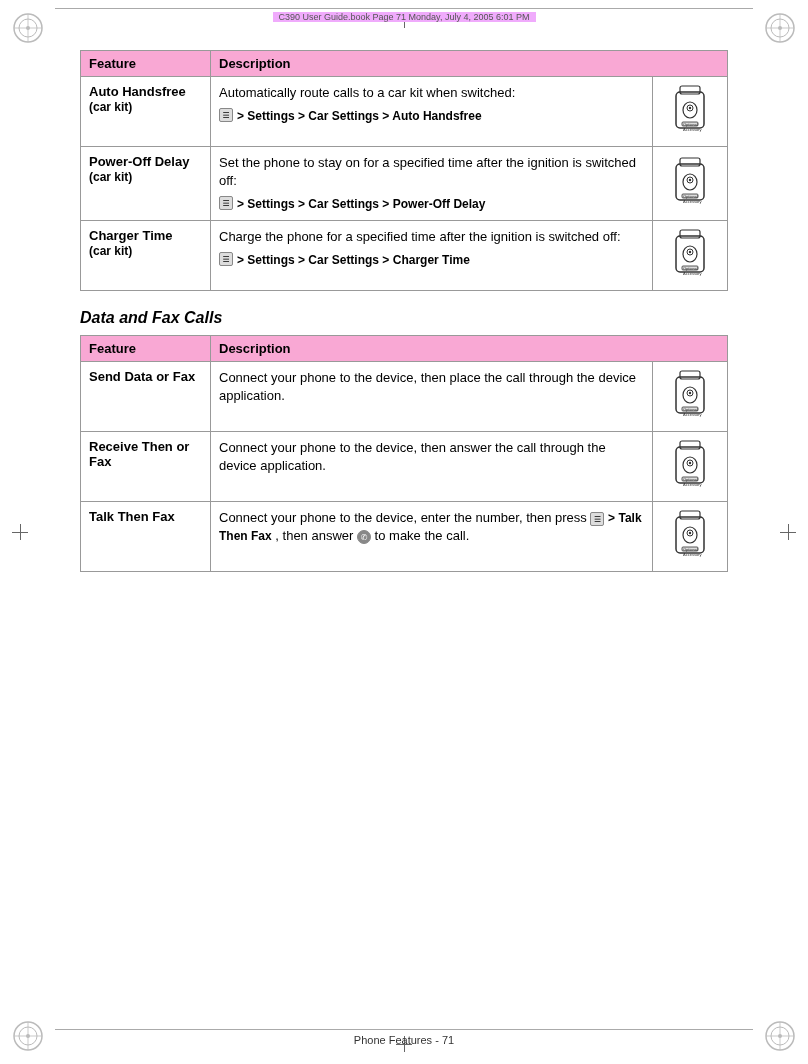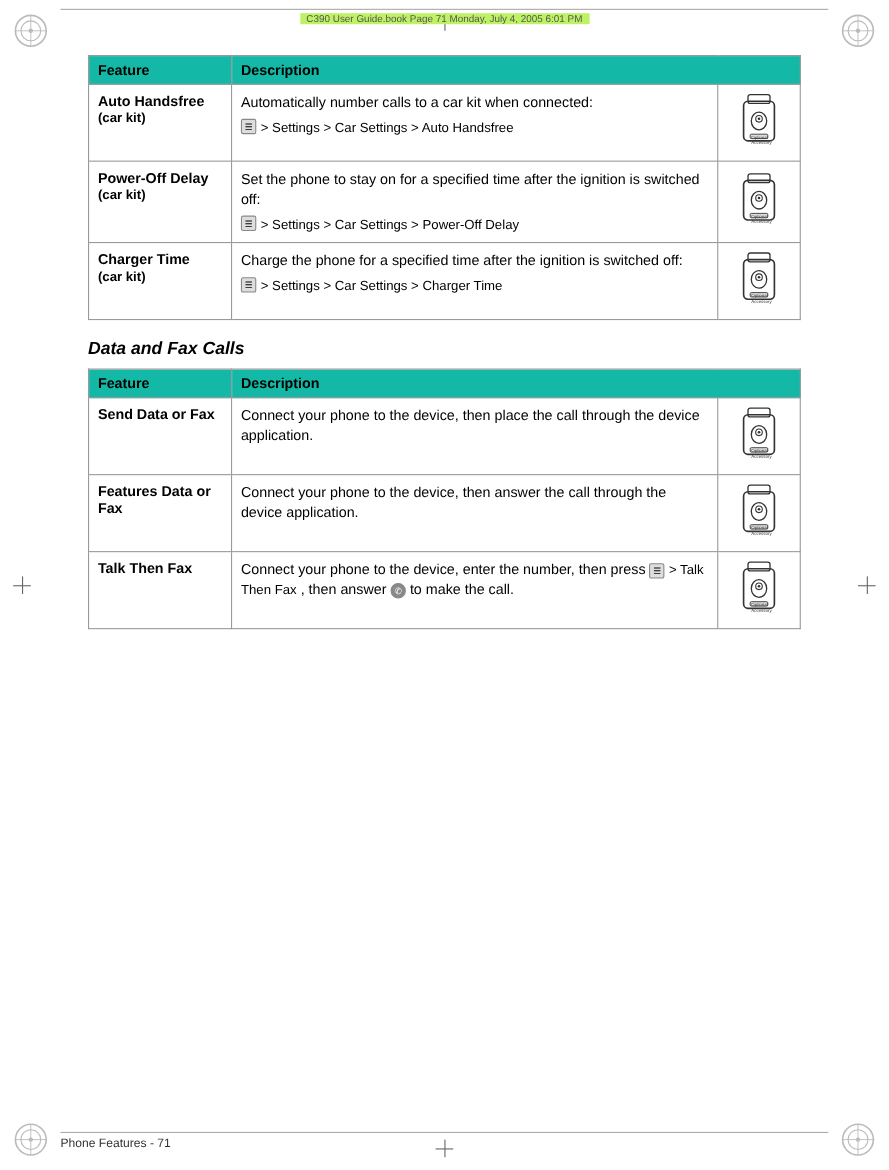--- a/index.html
+++ b/index.html
@@ -33,21 +33,21 @@
       right: 55px;
       height: 18px;
       border-top: 1px solid #aaa;
       display: flex;
       align-items: center;
       justify-content: center;
     }
     .page-header-text {
       font-size: 9px;
       color: #555;
-      background: #bef264;
+      background: #f0abfc;
       padding: 0 6px;
       position: relative;
       top: -1px;
     }
 
     
     .content {
       position: absolute;
       top: 50px;
       left: 80px;
@@ -55,21 +55,21 @@
       bottom: 50px;
     }
 
     
     table {
       width: 100%;
       border-collapse: collapse;
       margin-bottom: 18px;
     }
     th {
-      background: #14b8a6;
+      background: #f9a8d4;
       border: 1px solid #999;
       padding: 5px 8px;
       font-size: 13px;
       font-weight: bold;
       text-align: left;
     }
     td {
       border: 1px solid #999;
       padding: 7px 8px;
       vertical-align: top;
@@ -93,21 +93,21 @@
     .section-heading {
       font-style: italic;
       font-size: 16px;
       font-weight: bold;
       margin-bottom: 8px;
       margin-top: 4px;
     }
 
     
     .menu-path {
-      font-weight: normal;
+      font-weight: bold;
       font-size: 12px;
     }
 
     
     .menu-icon-inline {
       display: inline-block;
       width: 14px;
       height: 14px;
       background: #ddd;
       border: 1px solid #888;
@@ -132,21 +132,21 @@
     }
 
     
     .page-footer {
       position: absolute;
       bottom: 18px;
       left: 55px;
       right: 55px;
       display: flex;
       align-items: center;
-      justify-content: flex-start;
+      justify-content: center;
       border-top: 1px solid #aaa;
       padding-top: 4px;
     }
     .page-footer-text {
       font-size: 11px;
       color: #333;
     }
 
     
     .crosshair {
@@ -248,21 +248,21 @@
       </tr>
     </thead>
     <tbody>
 
       <tr>
         <td class="feature-col">
           <span>Auto Handsfree</span><br>
           <span class="feature-sublabel">(car kit)</span>
         </td>
         <td class="desc-col">
-          <span>Automatically number calls to a car kit when connected:</span>
+          <span>Automatically route calls to a car kit when switched:</span>
           <div class="desc-menu-row">
             <span class="menu-icon-inline">☰</span>
             <span class="menu-path">&gt; Settings &gt; Car Settings &gt; Auto Handsfree</span>
           </div>
         </td>
         <td class="icon-col">
           <div class="accessory-icon">
             <svg viewBox="0 0 44 52" xmlns="http://www.w3.org/2000/svg">
 
               <rect x="8" y="8" width="28" height="36" rx="4" fill="none" stroke="#333" stroke-width="1.5"></rect>
@@ -365,21 +365,21 @@
               <rect x="14" y="38" width="16" height="4" rx="1" fill="#ddd" stroke="#333" stroke-width="0.8"></rect>
               <text x="15" y="42" font-size="4" fill="#333" font-family="Arial">Optional</text>
               <text x="15" y="47" font-size="4" fill="#333" font-family="Arial">Accessory</text>
             </svg>
           </div>
         </td>
       </tr>
 
       <tr>
         <td class="feature-col">
-          <span>Features Data or Fax</span>
+          <span>Receive Then or Fax</span>
         </td>
         <td class="desc-col">
           <span>Connect your phone to the device, then answer the call through the device application.</span>
         </td>
         <td class="icon-col">
           <div class="accessory-icon">
             <svg viewBox="0 0 44 52" xmlns="http://www.w3.org/2000/svg">
               <rect x="8" y="8" width="28" height="36" rx="4" fill="none" stroke="#333" stroke-width="1.5"></rect>
               <rect x="12" y="2" width="20" height="8" rx="2" fill="none" stroke="#333" stroke-width="1.2"></rect>
               <ellipse cx="22" cy="26" rx="7" ry="8" fill="none" stroke="#333" stroke-width="1.2"></ellipse>

